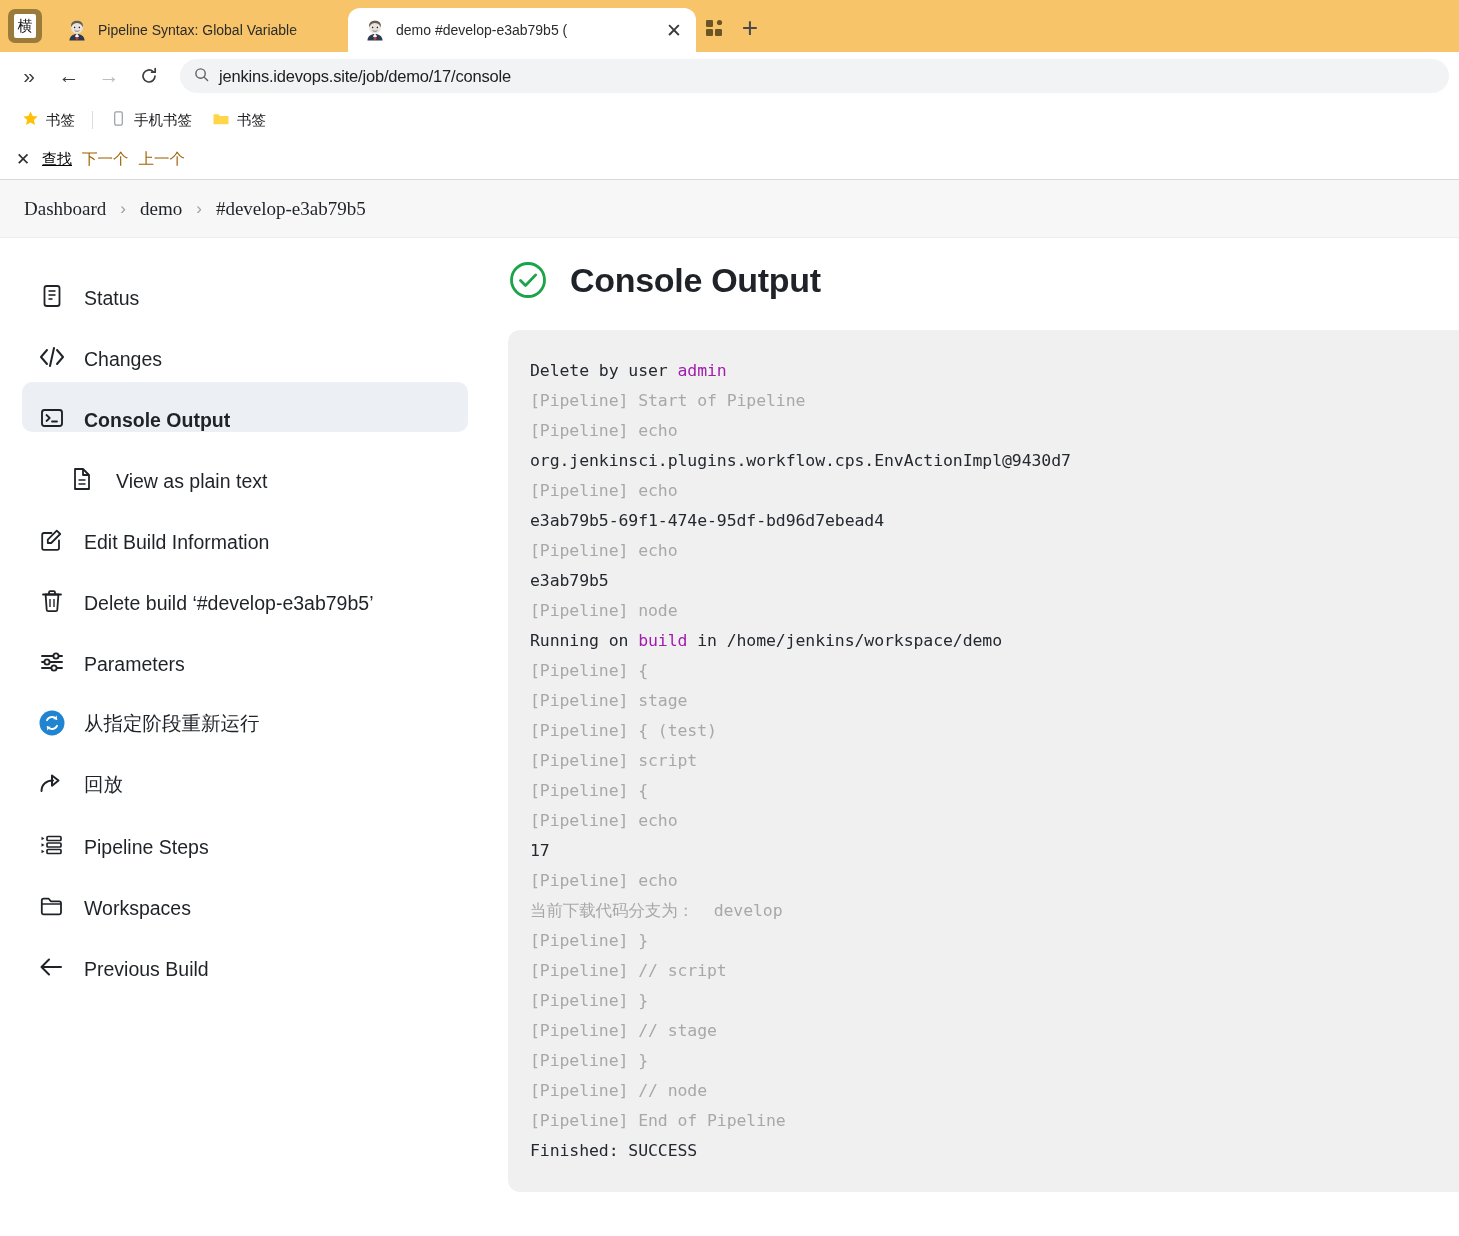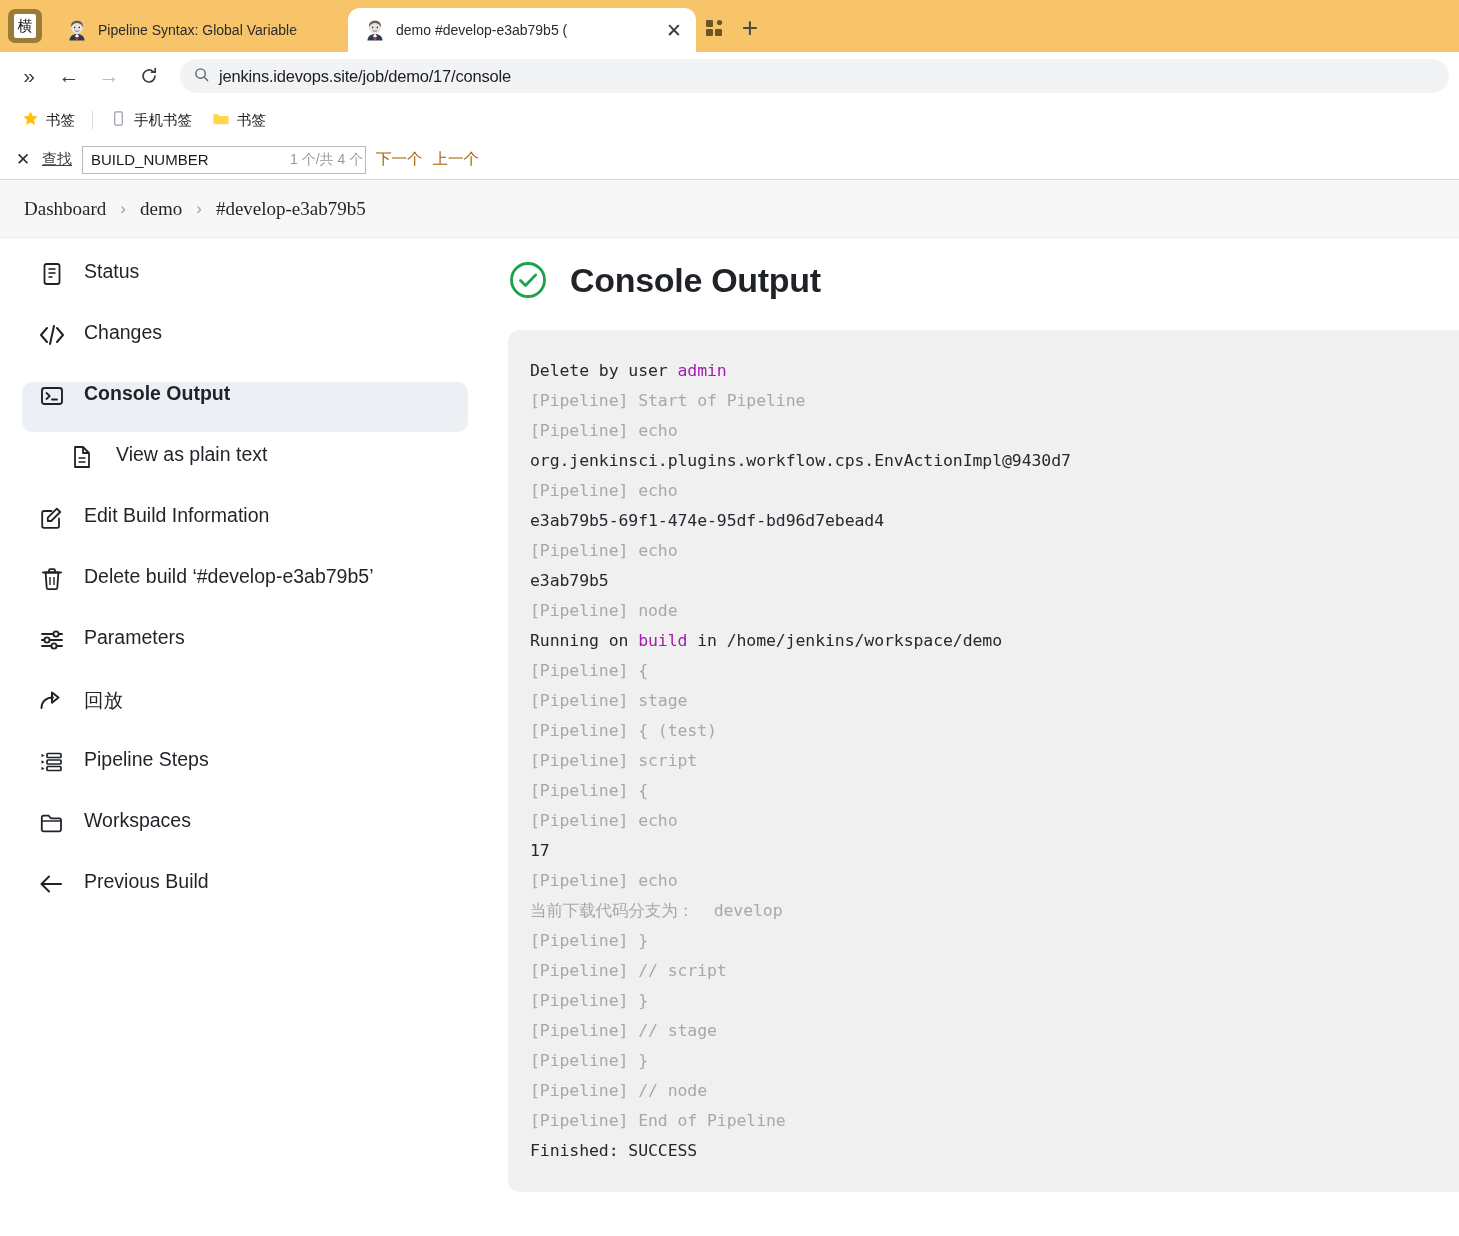--- a/index.html
+++ b/index.html
@@ -123,21 +123,21 @@
 
   .findbar {
     height: 40px;
     background: #ffffff;
     display: flex; align-items: center;
     padding: 0 14px;
     gap: 10px;
     border-bottom: 1px solid #d8d8d8;
   }
   .find-close { font-size: 17px; color: #303030; width: 18px; text-align: center; }
-  .find-label { font-size: 15px; color: #404040; text-decoration: underline; }
+  .find-label { font-size: 15px; color: #000000; text-decoration: underline; }
   .find-input-wrap {
     width: 284px; height: 28px;
     border: 1px solid #b9b9b9;
     background: #ffffff;
     display: flex; align-items: center;
     padding: 0 8px;
   }
   .find-input {
     border: none; outline: none;
     flex: 1 1 auto;
@@ -157,21 +157,21 @@
     padding: 0 24px;
     gap: 14px;
     border-bottom: 1px solid #eceef0;
   }
   .crumb { font-size: 19px; color: #1f2328; white-space: nowrap; font-family: Liberation Serif, serif; }
   .crumb-sep { font-size: 17px; color: #9aa0a6; }
 
   .page-body { display: flex; padding-top: 22px; }
   .sidebar { width: 500px; flex: 0 0 auto; padding-left: 22px; }
   .side-item {
-    display: flex; align-items: flex-start;
+    display: flex; align-items: flex-end;
     gap: 18px;
     height: 50px;
     padding: 0 16px;
     border-radius: 10px;
     margin-bottom: 11px;
     width: 446px;
   }
   .side-item.active { background: #eceff3; }
   .side-item.sub { padding-left: 46px; gap: 20px; }
   .side-icon {
@@ -307,24 +307,20 @@
           <path d="M1.5 4.3h5l1.4 1.7h8.6v8.2H1.5z" fill="#ffd54a"></path>
         </svg>
     </span>
     <span>书签</span>
   </div>
 </div>
 
 <div class="findbar">
   <span class="find-close">✕</span>
   <span class="find-label">查找</span>
-  <div class="find-input-wrap">
-    <input class="find-input" type="text" value="BUILD_NUMBER" style="">
-    <span class="find-count">1 个/共 4 个</span>
-  </div>
   <span class="find-nav">下一个</span>
   <span class="find-nav">上一个</span>
 </div>
 
 <div class="jenkins-page">
 
   <div class="breadcrumb-bar">
     <span class="crumb">Dashboard</span>
     <span class="crumb-sep">›</span>
     <span class="crumb">demo</span>
@@ -412,20 +408,32 @@
               <line x1="3" y1="13" x2="23" y2="13" stroke="#1f2328" stroke-width="1.9" stroke-linecap="round"></line>
               <line x1="3" y1="19" x2="23" y2="19" stroke="#1f2328" stroke-width="1.9" stroke-linecap="round"></line>
               <circle cx="17" cy="7" r="2.6" fill="#fff" stroke="#1f2328" stroke-width="1.9"></circle>
               <circle cx="8" cy="13" r="2.6" fill="#fff" stroke="#1f2328" stroke-width="1.9"></circle>
               <circle cx="15" cy="19" r="2.6" fill="#fff" stroke="#1f2328" stroke-width="1.9"></circle>
             </svg>
         </span>
         <span class="side-label">Parameters</span>
       </div>
 
+      <div class="side-item">
+        <span class="side-icon">
+          <svg width="28" height="28" viewBox="0 0 28 28">
+              <circle cx="14" cy="14" r="12.5" fill="#2084d0"></circle>
+              <path d="M9 11.2a5.6 5.6 0 0 1 9.4-1.2" stroke="#fff" stroke-width="1.9" fill="none" stroke-linecap="round"></path>
+              <path d="M19 16.8a5.6 5.6 0 0 1-9.4 1.2" stroke="#fff" stroke-width="1.9" fill="none" stroke-linecap="round"></path>
+              <path d="M18.8 6.6v3.6h-3.6z" fill="#fff"></path>
+              <path d="M9.2 21.4v-3.6h3.6z" fill="#fff"></path>
+            </svg>
+        </span>
+        <span class="side-label">从指定阶段重新运行</span>
+      </div>
 
       <div class="side-item">
         <span class="side-icon">
           <svg width="28" height="26" viewBox="0 0 28 26">
               <path d="M3.5 20c0-6.8 5-10.5 11.5-10.5" stroke="#1f2328" stroke-width="2" fill="none" stroke-linecap="round"></path>
               <path d="M14 4.5l6.5 5-6.5 5.2z" fill="none" stroke="#1f2328" stroke-width="2" stroke-linejoin="round"></path>
             </svg>
         </span>
         <span class="side-label">回放</span>
       </div>

